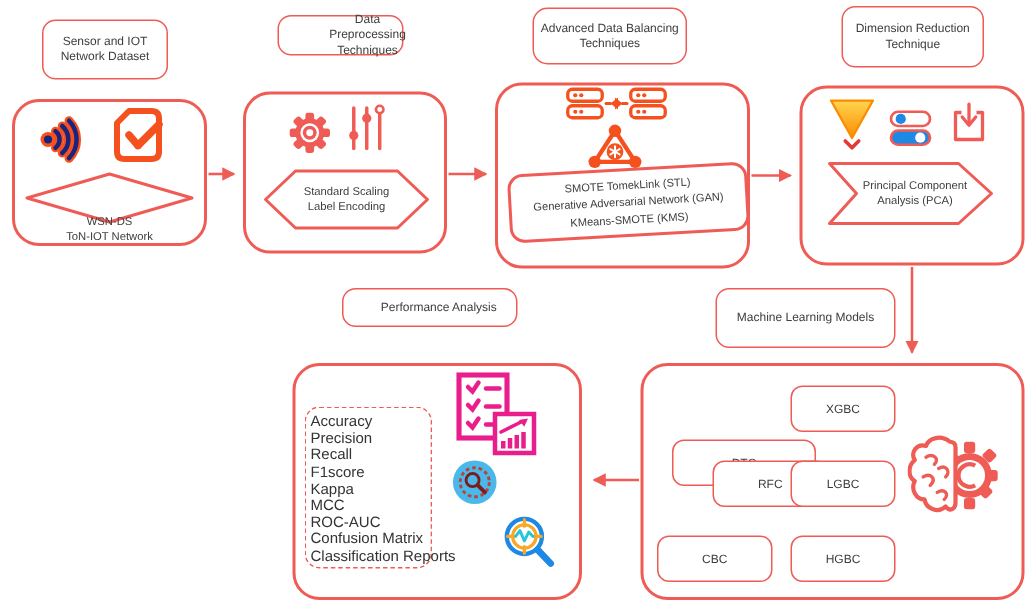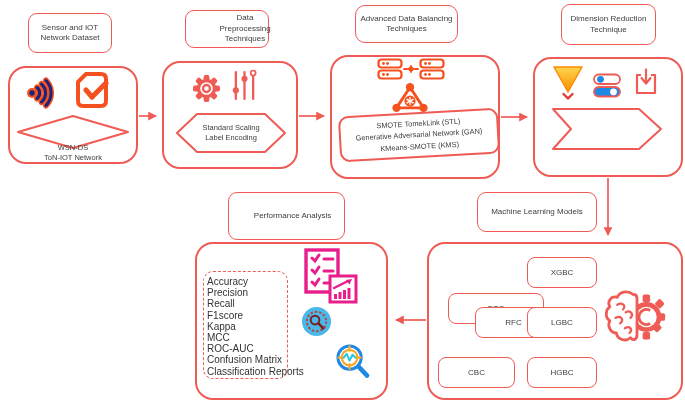--- a/index.html
+++ b/index.html
@@ -26,28 +26,28 @@
   .metrics div{height:11.2px;line-height:11.2px;white-space:nowrap;}
   #arrows{position:absolute;left:0;top:0;z-index:4;pointer-events:none;}
 </style>
 </head>
 <body>
 
 <div id="canvas">
 
   <div class="label-box" style="left:28px;top:13px;width:84px;height:40px;">Sensor and IOT
 Network Dataset</div>
-  <div class="label-box" style="left:185px;top:10px;width:84px;height:38px;padding-left:36px;">Data Preprocessing
+  <div class="label-box" style="left:185px;top:10px;width:84px;height:27px;padding-left:36px;">Data Preprocessing
 Techniques</div>
   <div class="label-box" style="left:355px;top:5px;width:103px;height:38px;border-radius:10px;">Advanced Data Balancing
 Techniques</div>
   <div class="label-box" style="left:561px;top:4px;width:95px;height:41px;">Dimension Reduction
 Technique</div>
   <div class="label-box" style="left:477px;top:192px;width:120px;height:40px;">Machine Learning Models</div>
-  <div class="label-box" style="left:228px;top:192px;width:117px;height:48px;padding-left:12px;">Performance Analysis</div>
+  <div class="label-box" style="left:228px;top:192px;width:117px;height:26px;padding-left:12px;">Performance Analysis</div>
 
   <div class="big-box" style="left:8px;top:66px;width:130px;height:98px;"></div>
   <div class="big-box" style="left:162px;top:61px;width:136px;height:108px;"></div>
   <div class="big-box" style="left:330px;top:55px;width:170px;height:124px;"></div>
   <div class="big-box" style="left:533px;top:57px;width:150px;height:120px;"></div>
   <div class="big-box" style="left:427px;top:242px;width:256px;height:158px;"></div>
   <div class="big-box" style="left:195px;top:242px;width:193px;height:158px;"></div>
 
   <span class="icon" style="left:26px;top:77px;">
     <svg width="34" height="32" viewBox="0 0 34 32">
@@ -186,20 +186,22 @@
       <path d="M7 7 H3 V25 H21 V7 H17" fill="none" stroke="#ef5b55" stroke-width="2.2" stroke-linejoin="round"></path>
       <line x1="12" y1="1.5" x2="12" y2="14.5" stroke="#ef5b55" stroke-width="2.2" stroke-linecap="round"></line>
       <path d="M7.5 10 L12 15.5 L16.5 10" fill="none" stroke="#ef5b55" stroke-width="2.2" stroke-linecap="round" stroke-linejoin="round"></path>
     </svg>
   </span>
   <span class="shape" style="left:551px;top:107px;">
     <svg width="112" height="44" viewBox="0 0 112 44">
       <path d="M2 2 H88 L110 22 L88 42 H2 L20 22 Z" fill="#fff" stroke="#ef5b55" stroke-width="2" stroke-linejoin="round"></path>
     </svg>
   </span>
+  <div class="shape-text" style="left:560px;top:107px;width:100px;height:44px;">Principal Component
+Analysis (PCA)</div>
 
   <div class="model-box" style="left:448px;top:257px;width:96px;height:31px;margin-top:36px;">DTC</div>
   <div class="model-box" style="left:527px;top:257px;width:70px;height:31px;">XGBC</div>
   <div class="model-box" style="left:438px;top:307px;width:77px;height:31px;margin-left:37px;">RFC</div>
   <div class="model-box" style="left:527px;top:307px;width:70px;height:31px;">LGBC</div>
   <div class="model-box" style="left:438px;top:357px;width:77px;height:31px;">CBC</div>
   <div class="model-box" style="left:527px;top:357px;width:70px;height:31px;">HGBC</div>
 
   <span class="icon" style="left:605px;top:287px;">
     <svg width="64" height="60" viewBox="0 0 68 64">

